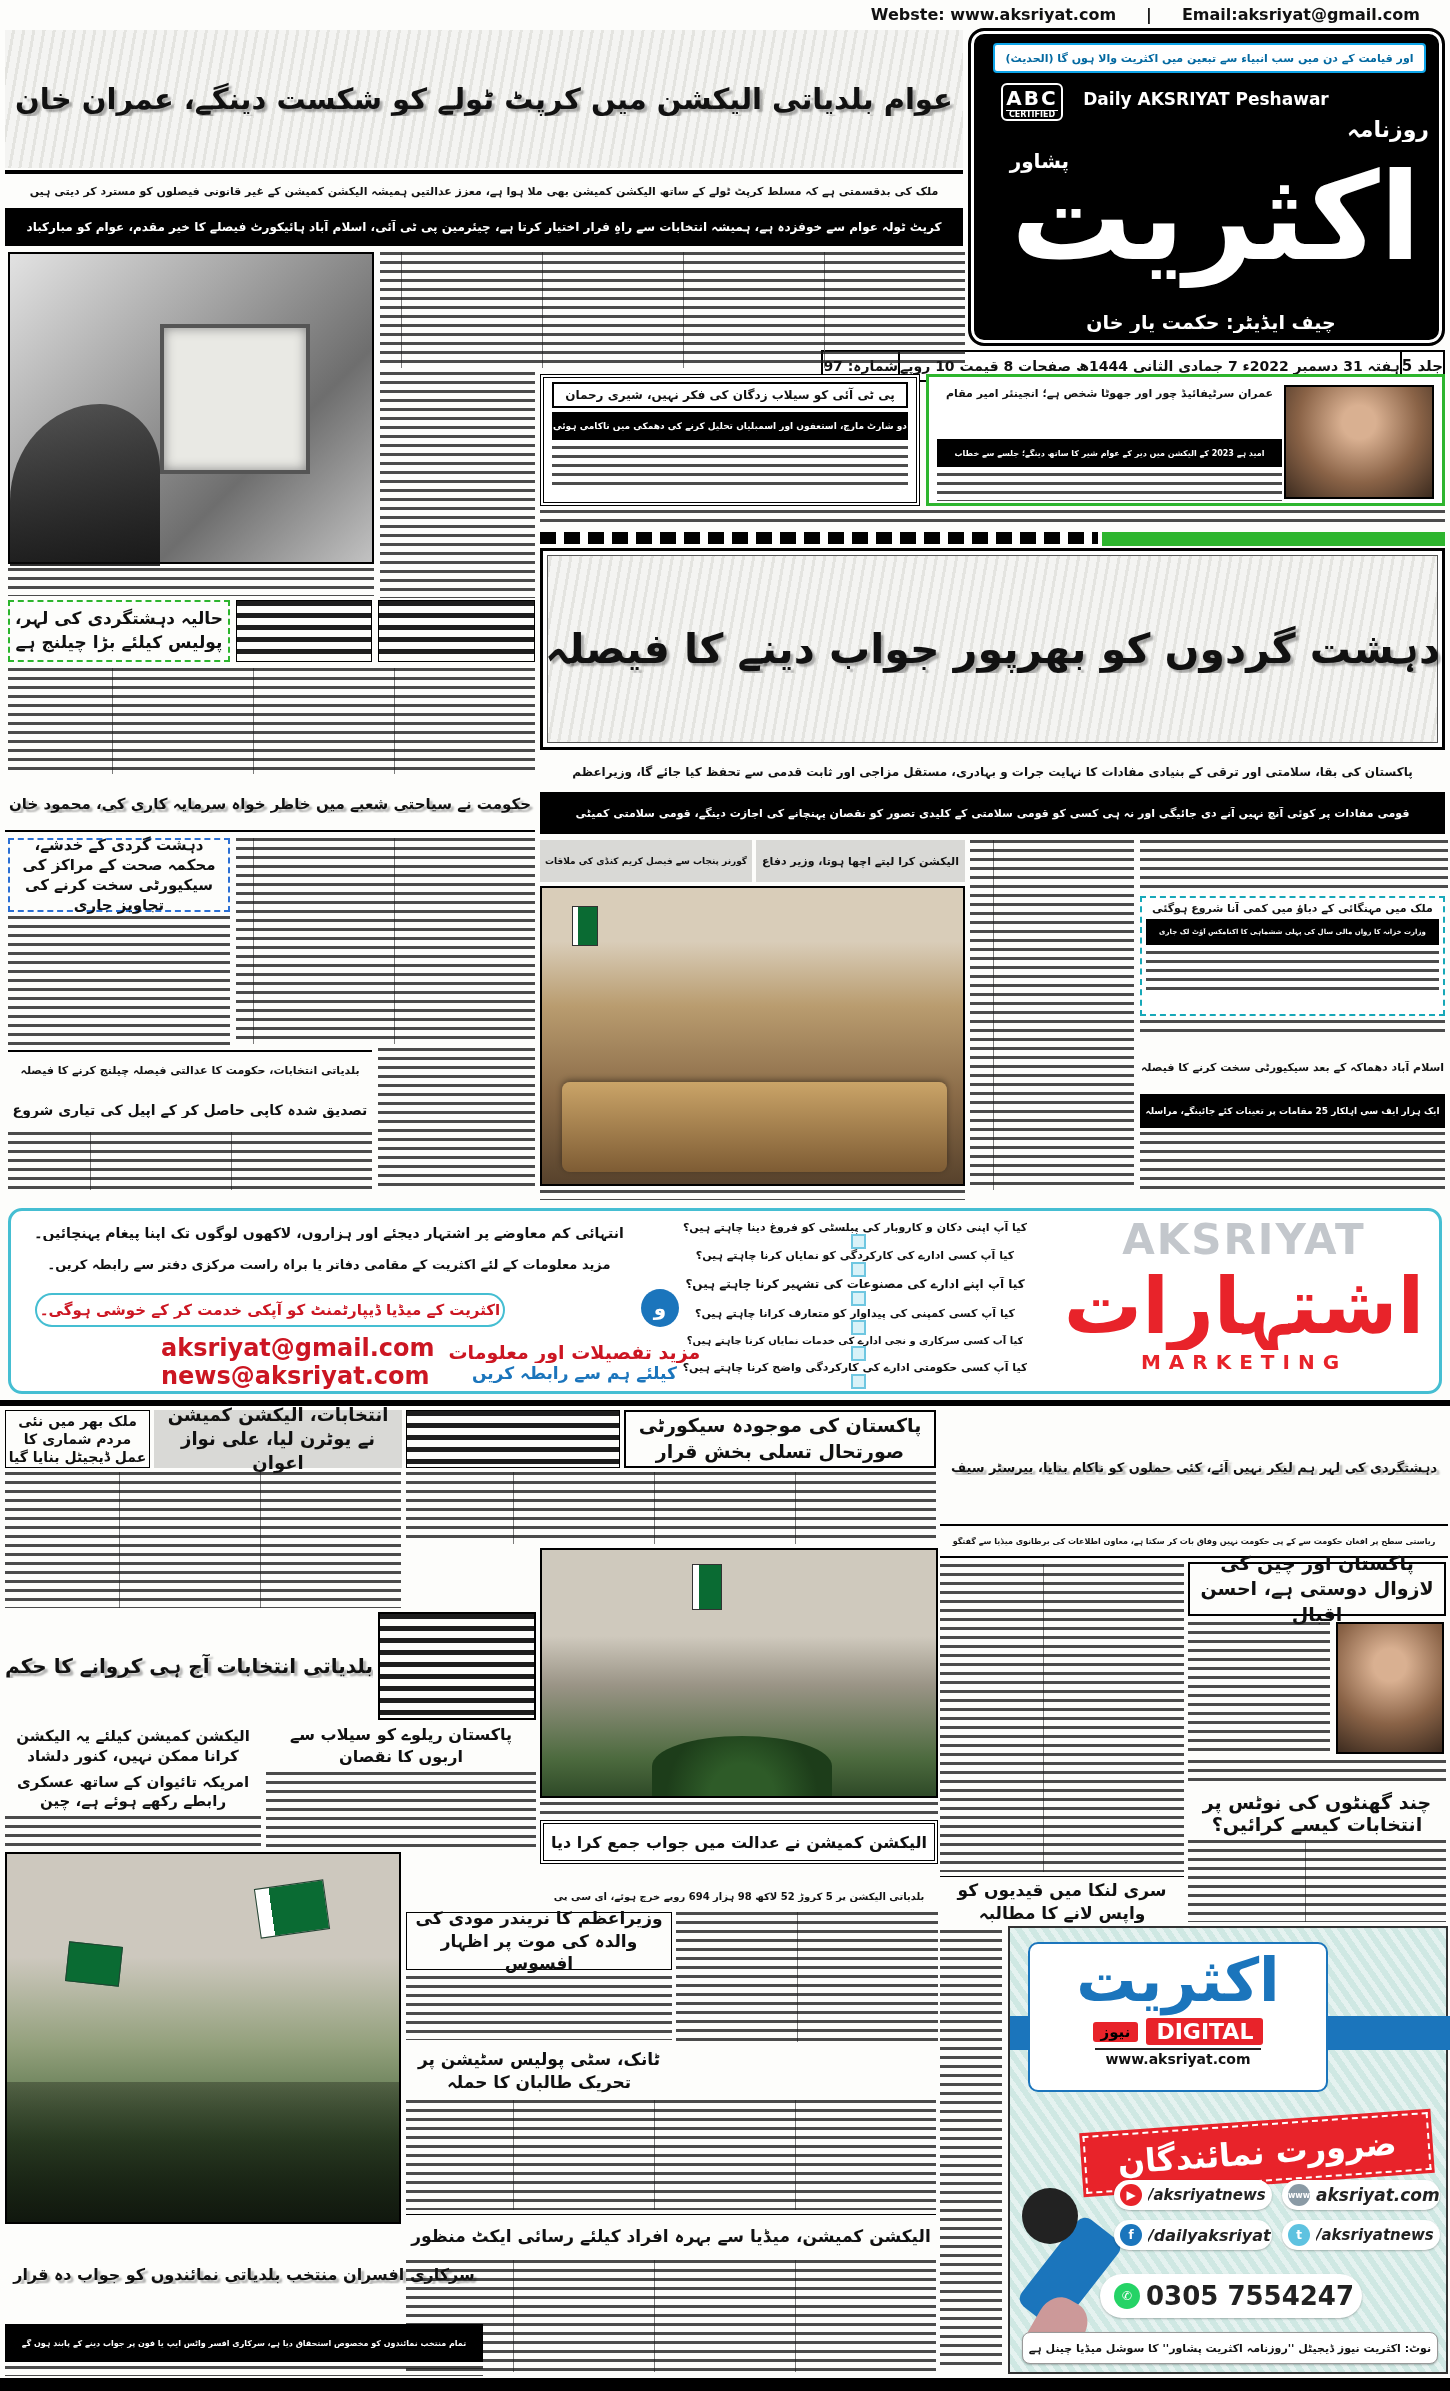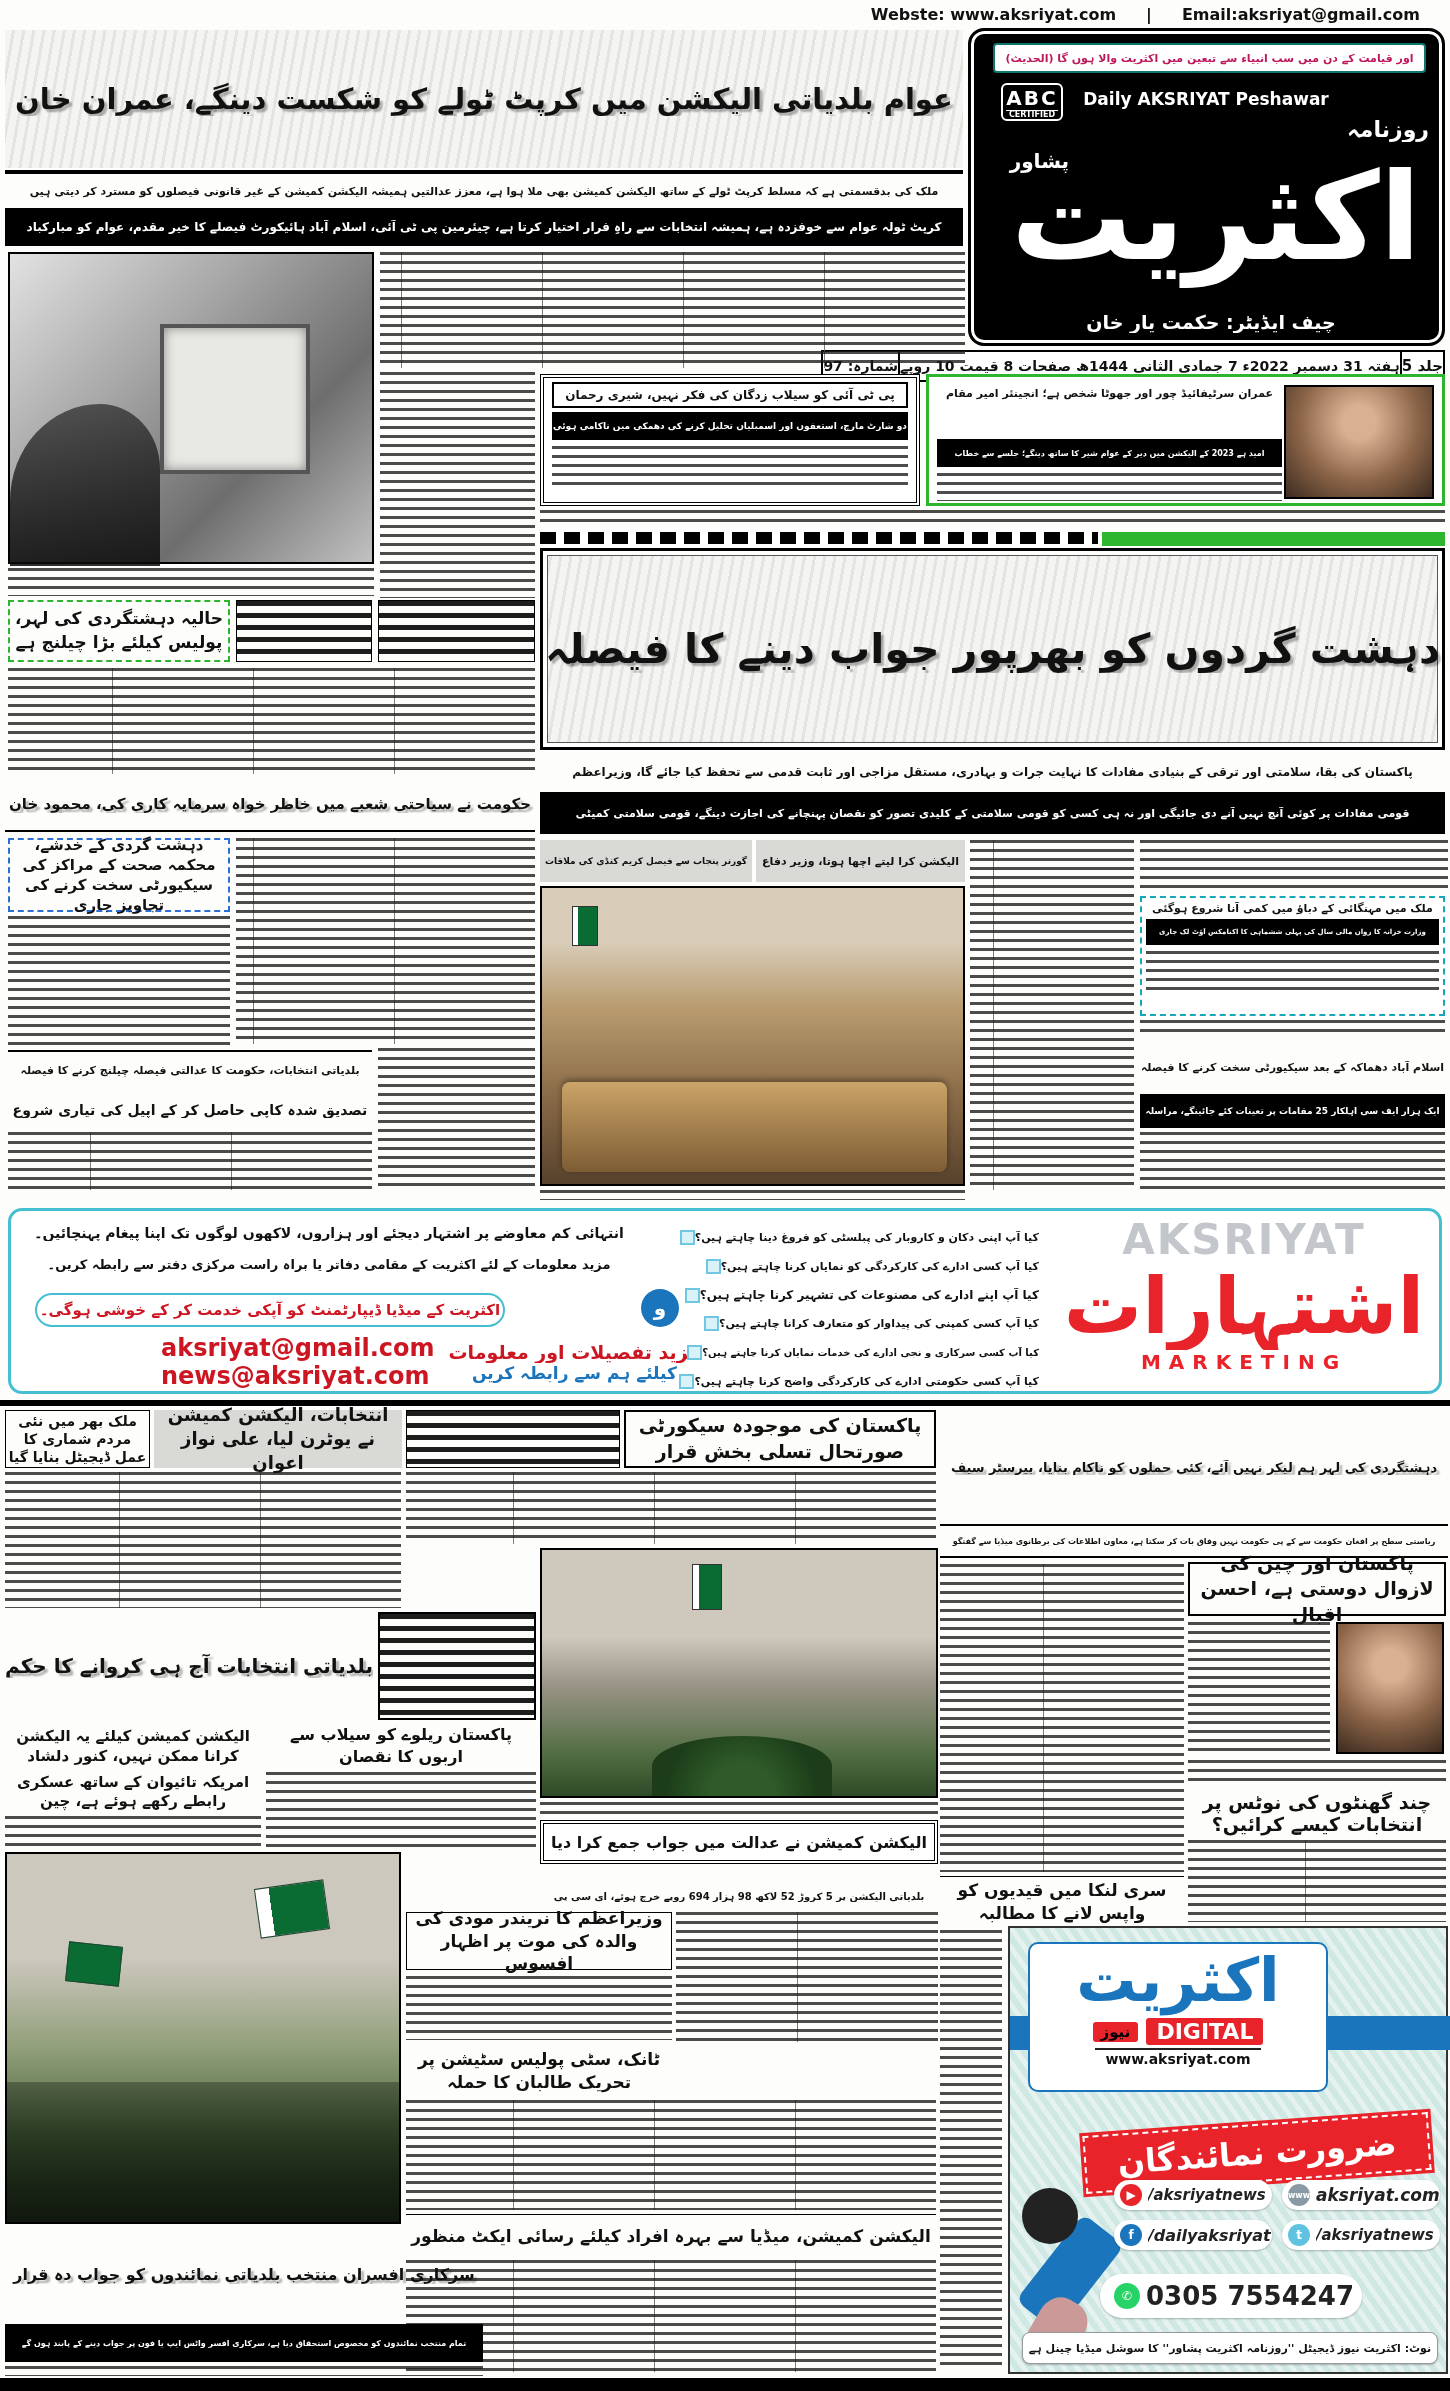--- a/index.html
+++ b/index.html
@@ -14,36 +14,36 @@
       repeating-linear-gradient(100deg,#f4f4f2 0 7px,#e4e4e0 7px 10px);}
   
   .sim{background-image:repeating-linear-gradient(to bottom,rgba(25,25,25,.78) 0 3px,transparent 3px 9px);}
   .simcols{background-image:
       repeating-linear-gradient(to bottom,rgba(25,25,25,.78) 0 3px,transparent 3px 9px),
       repeating-linear-gradient(to left,transparent 0 140px,rgba(110,110,110,.9) 140px 141px);}
   .simbold{background-image:repeating-linear-gradient(to bottom,rgba(10,10,10,.92) 0 5px,transparent 5px 12px);}
   .bar-dark{background:#000;color:#fff;}
   .bar-gray{background:#d9d9d6;}
   .masthead{background:#000;border:3px solid #000;border-radius:16px;box-shadow:inset 0 0 0 3px #fff;color:#fff;}
-  .hadith{background:#fff;color:#be185d;border:2px solid #0f766e;border-radius:4px;}
+  .hadith{background:#fff;color:#0369a1;border:2px solid #0ea5e9;border-radius:4px;}
   .abcbadge{border:2px solid #fff;border-radius:6px;color:#fff;text-align:center;line-height:1;}
   .datecell{border:2px solid #000;background:#fff;font-weight:700;}
   .photo-frame{border:2px solid #000;}
   .ph-gray{background:linear-gradient(135deg,#e2e2e2,#a8a8a8 35%,#6e6e6e 68%,#c2c2c2);}
   .ph-meeting{background:linear-gradient(180deg,#d9cdb9 0 18%,#b99c6f 40%,#8a6b48 70%,#57422c);}
   .ph-president{background:linear-gradient(180deg,#cfc9bd 0 35%,#9a9486 55%,#4c6a3e 85%,#2f4a28);}
   .ph-rally{background:linear-gradient(180deg,#cdc8be 0 28%,#93a07c 52%,#45653a 78%,#2b4525);}
   .ph-portrait{background:radial-gradient(circle at 50% 32%,#d9b091 16%,#8a6347 58%,#3c2b1f);}
   .greenbox{border:2px dashed #2db52d;}
   .bluebox{border:2px dashed #2a6fd4;}
   .tealdash{border:2px dashed #17a8b8;background:#fff;}
   .dblbox{border:4px double #000;background:#fff;}
   .marketing{border:3px solid #45bed2;border-radius:14px;background:#fff;}
   .chk{display:inline-block;width:11px;height:11px;border:2px solid #6fc7e1;background:#d9f2f8;margin-left:7px;flex:0 0 auto;}
-  .chkrow{display:flex;align-items:center;justify-content:flex-start;direction:rtl;font-weight:700;margin-top:9px;}
+  .chkrow{display:flex;flex-direction:column;align-items:center;justify-content:flex-start;direction:rtl;font-weight:700;}
   .digital{background:#cfe8e3;border:2px solid #333;
      background-image:repeating-linear-gradient(55deg,rgba(255,255,255,.45) 0 5px,transparent 5px 11px);}
   .pill{background:#fff;border-radius:20px;display:flex;align-items:center;box-shadow:0 1px 2px rgba(0,0,0,.25);}
   .icirc{display:inline-flex;align-items:center;justify-content:center;border-radius:50%;
      width:22px;height:22px;color:#fff;font-weight:700;font-size:12px;flex:0 0 auto;margin:0 6px;}
   .handle{font-weight:700;font-style:italic;color:#222;}
   .redbanner{background:#e8232a;transform:rotate(-4deg);border:2px dashed #fff;box-shadow:0 0 0 3px #e8232a;
      color:#fff;font-weight:700;}
   .minihead{font-weight:700;}
 </style>

